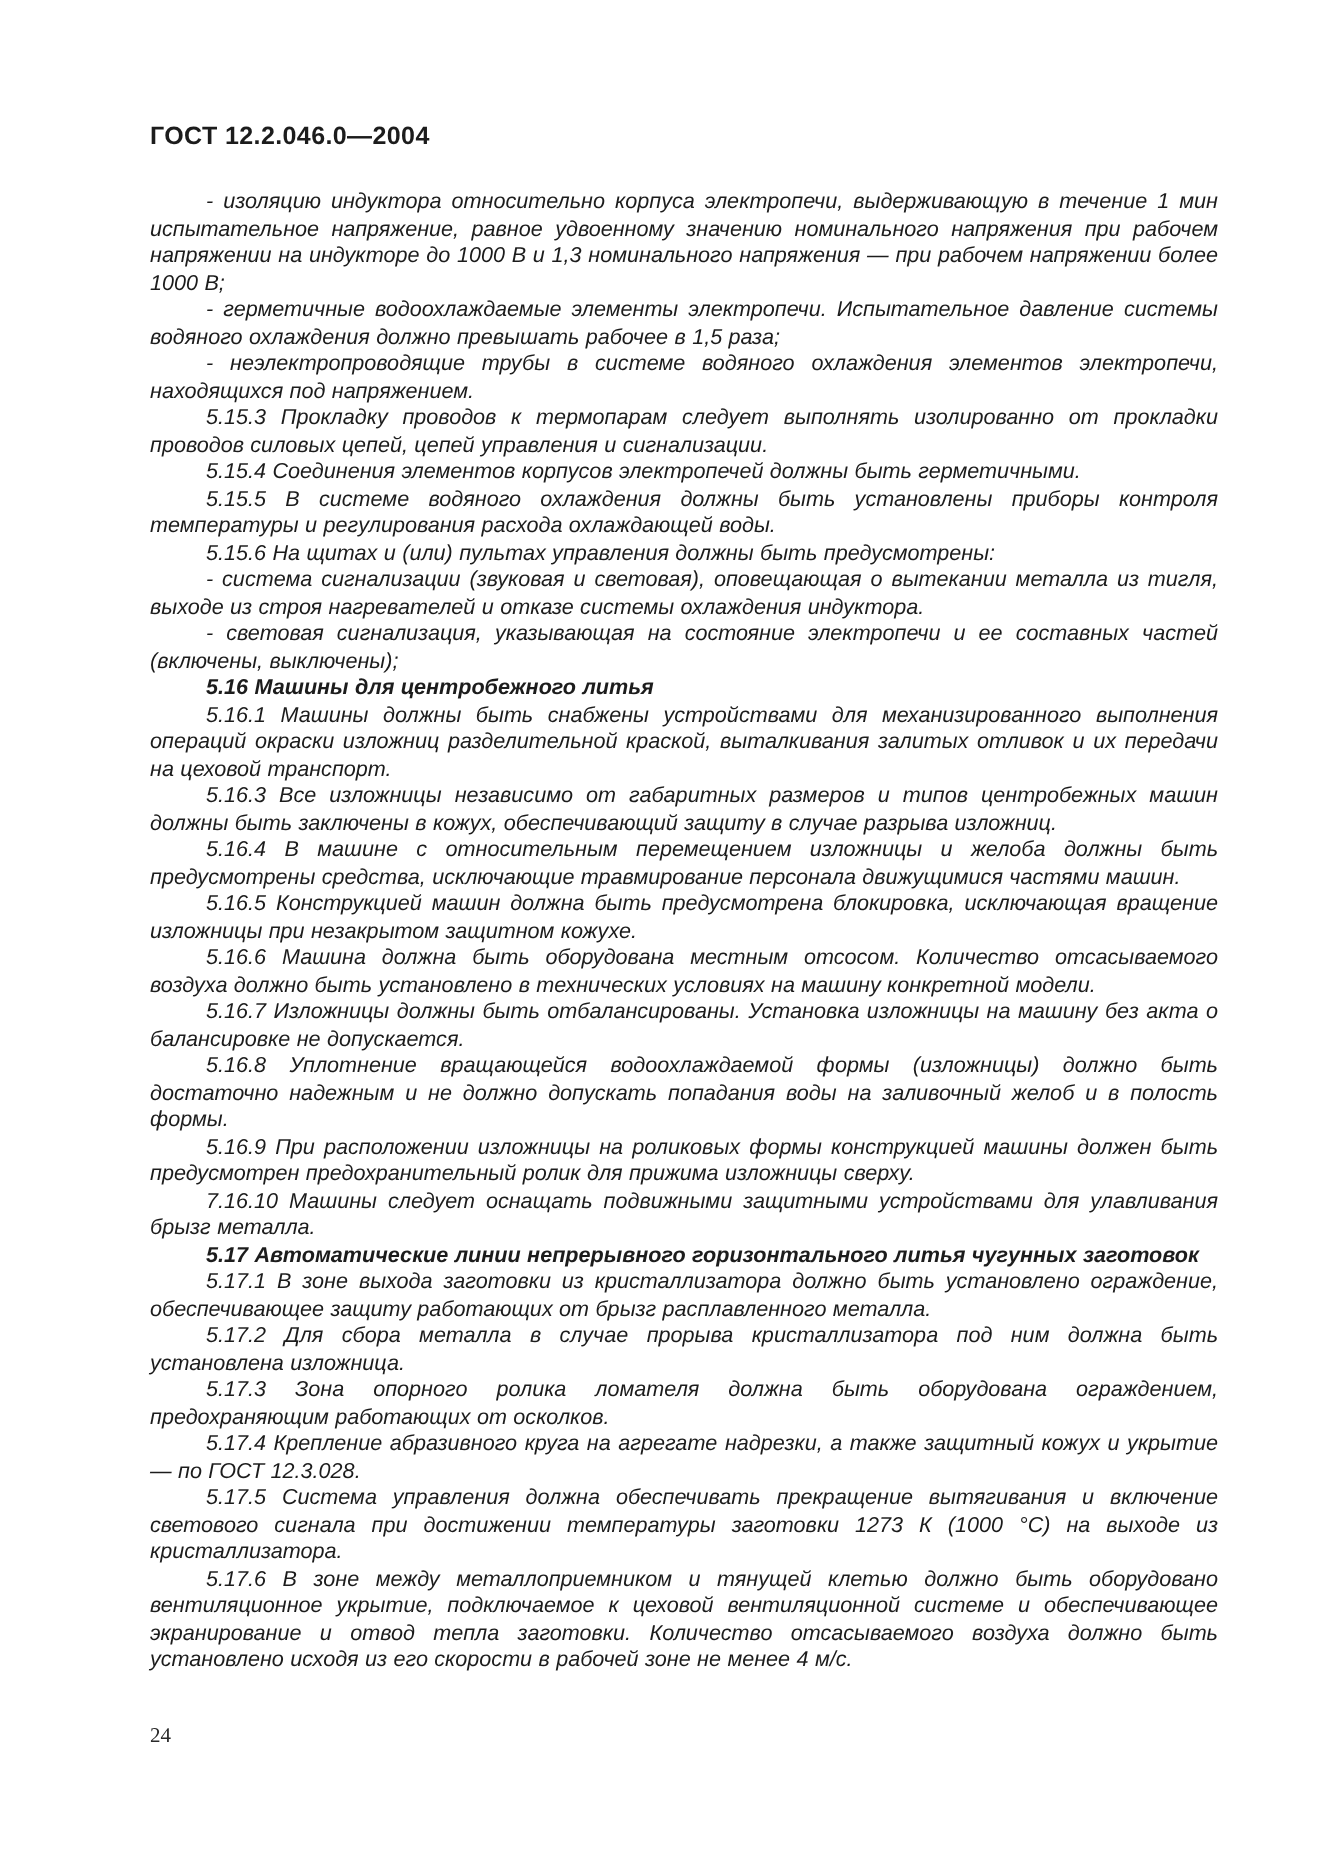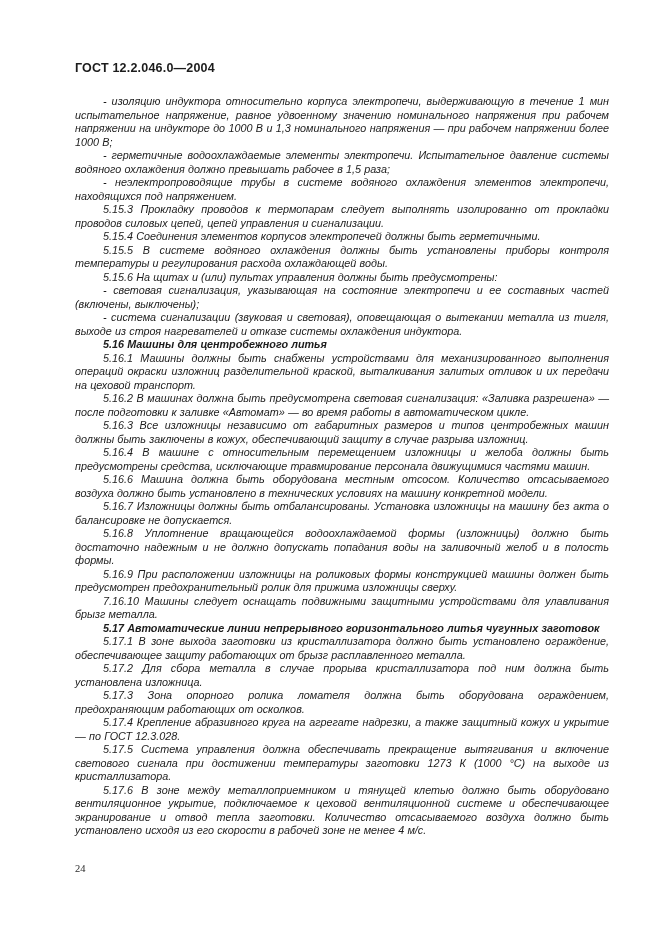--- a/index.html
+++ b/index.html
@@ -54,27 +54,27 @@
   <div class="doc-header">ГОСТ 12.2.046.0—2004</div>
 
   <div class="content">
     <p class="para">- изоляцию индуктора относительно корпуса электропечи, выдерживающую в течение 1 мин испытательное напряжение, равное удвоенному значению номинального напряжения при рабочем напряжении на индукторе до 1000 В и 1,3 номинального напряжения — при рабочем напряжении более 1000 В;</p>
     <p class="para">- герметичные водоохлаждаемые элементы электропечи. Испытательное давление системы водяного охлаждения должно превышать рабочее в 1,5 раза;</p>
     <p class="para">- неэлектропроводящие трубы в системе водяного охлаждения элементов электропечи, находящихся под напряжением.</p>
     <p class="para">5.15.3 Прокладку проводов к термопарам следует выполнять изолированно от прокладки проводов силовых цепей, цепей управления и сигнализации.</p>
     <p class="para">5.15.4 Соединения элементов корпусов электропечей должны быть герметичными.</p>
     <p class="para">5.15.5 В системе водяного охлаждения должны быть установлены приборы контроля температуры и регулирования расхода охлаждающей воды.</p>
     <p class="para">5.15.6 На щитах и (или) пультах управления должны быть предусмотрены:</p>
+    <p class="para">- система сигнализации (звуковая и световая), оповещающая о вытекании металла из тигля, выходе из строя нагревателей и отказе системы охлаждения индуктора.</p>
     <p class="para">- световая сигнализация, указывающая на состояние электропечи и ее составных частей (включены, выключены);</p>
-    <p class="para">- система сигнализации (звуковая и световая), оповещающая о вытекании металла из тигля, выходе из строя нагревателей и отказе системы охлаждения индуктора.</p>
     <p class="para heading">5.16 Машины для центробежного литья</p>
     <p class="para">5.16.1 Машины должны быть снабжены устройствами для механизированного выполнения операций окраски изложниц разделительной краской, выталкивания залитых отливок и их передачи на цеховой транспорт.</p>
-    <p class="para">5.16.2 В машинах должна быть предусмотрена световая сигнализация: «Заливка разрешена» — после подготовки к заливке «Автомат» — во время работы в автоматическом цикле.</p>
     <p class="para">5.16.3 Все изложницы независимо от габаритных размеров и типов центробежных машин должны быть заключены в кожух, обеспечивающий защиту в случае разрыва изложниц.</p>
     <p class="para">5.16.4 В машине с относительным перемещением изложницы и желоба должны быть предусмотрены средства, исключающие травмирование персонала движущимися частями машин.</p>
+    <p class="para">5.16.5 Конструкцией машин должна быть предусмотрена блокировка, исключающая вращение изложницы при незакрытом защитном кожухе.</p>
     <p class="para">5.16.6 Машина должна быть оборудована местным отсосом. Количество отсасываемого воздуха должно быть установлено в технических условиях на машину конкретной модели.</p>
     <p class="para">5.16.7 Изложницы должны быть отбалансированы. Установка изложницы на машину без акта о балансировке не допускается.</p>
     <p class="para">5.16.8 Уплотнение вращающейся водоохлаждаемой формы (изложницы) должно быть достаточно надежным и не должно допускать попадания воды на заливочный желоб и в полость формы.</p>
     <p class="para">5.16.9 При расположении изложницы на роликовых формы конструкцией машины должен быть предусмотрен предохранительный ролик для прижима изложницы сверху.</p>
     <p class="para">7.16.10 Машины следует оснащать подвижными защитными устройствами для улавливания брызг металла.</p>
     <p class="para heading">5.17 Автоматические линии непрерывного горизонтального литья чугунных заготовок</p>
     <p class="para">5.17.1 В зоне выхода заготовки из кристаллизатора должно быть установлено ограждение, обеспечивающее защиту работающих от брызг расплавленного металла.</p>
     <p class="para">5.17.2 Для сбора металла в случае прорыва кристаллизатора под ним должна быть установлена изложница.</p>
     <p class="para">5.17.3 Зона опорного ролика ломателя должна быть оборудована ограждением, предохраняющим работающих от осколков.</p>
     <p class="para">5.17.4 Крепление абразивного круга на агрегате надрезки, а также защитный кожух и укрытие — по ГОСТ 12.3.028.</p>

